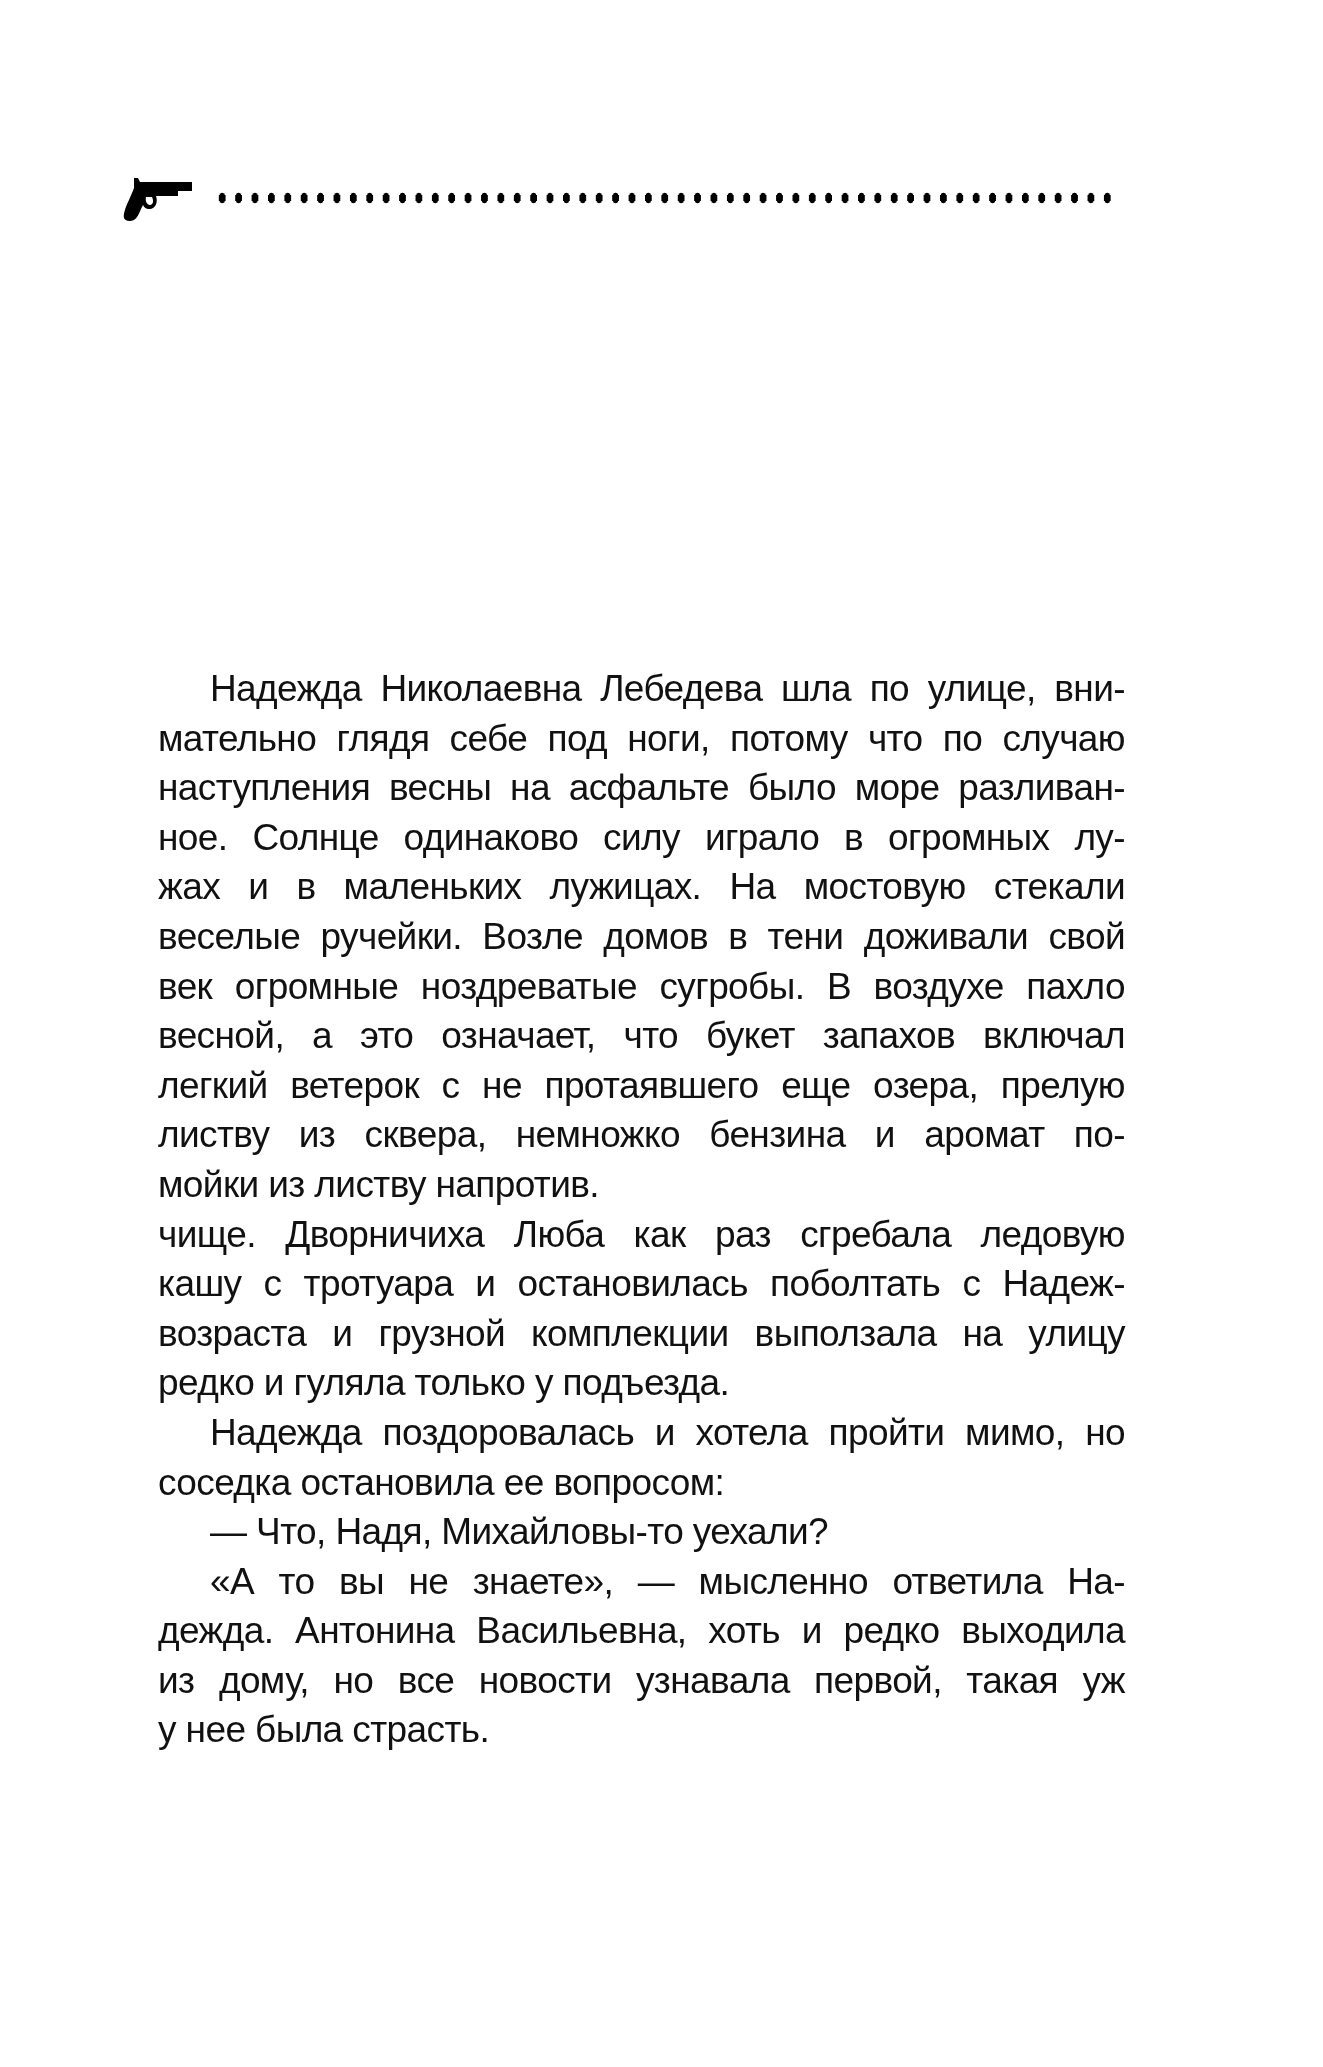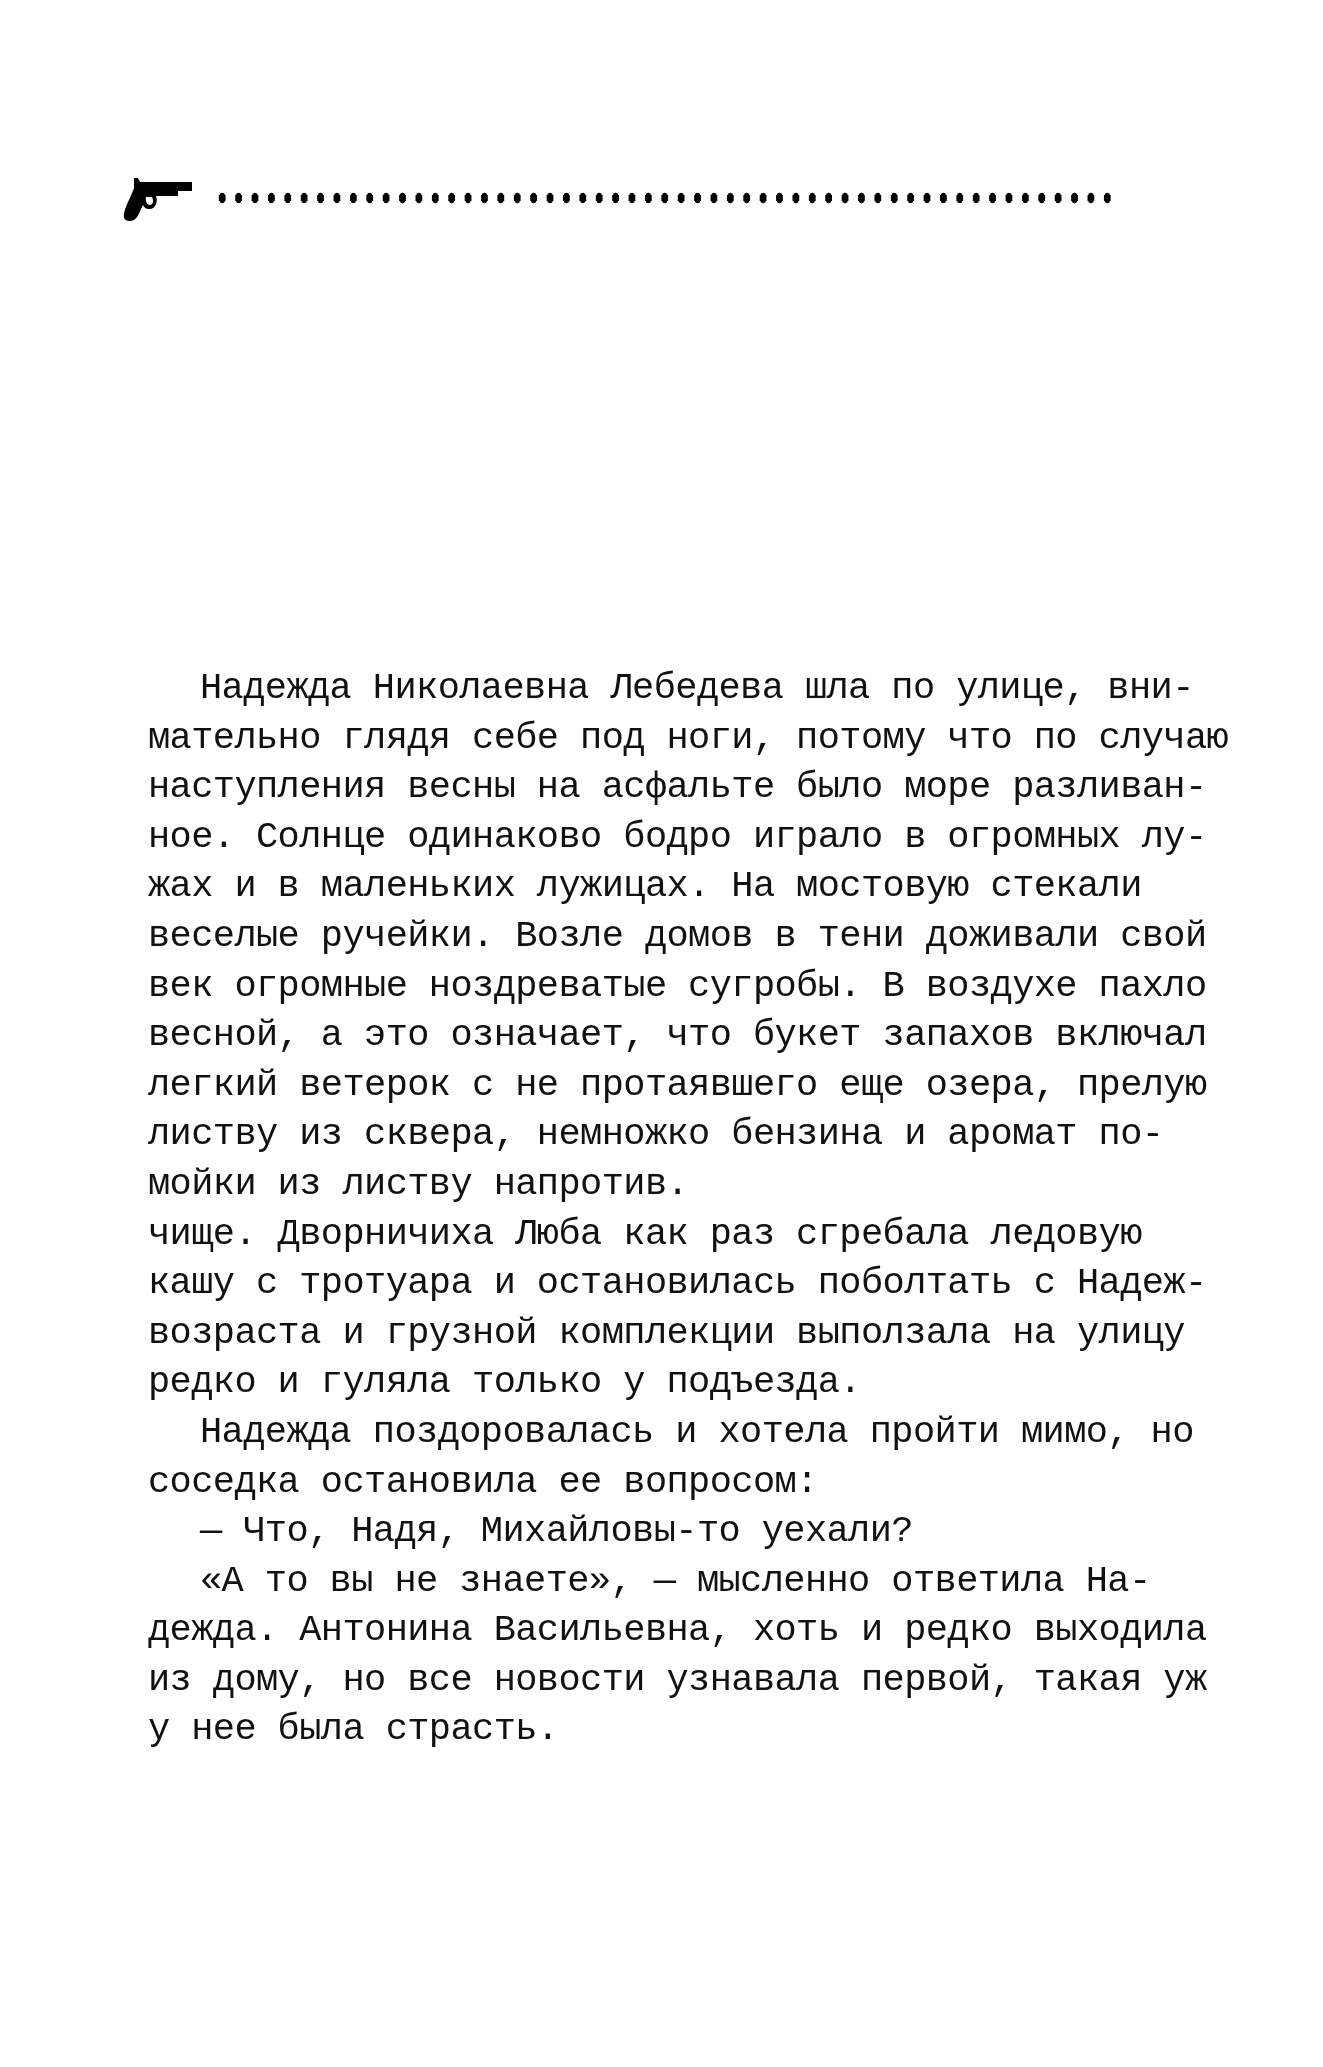--- a/index.html
+++ b/index.html
@@ -33,24 +33,24 @@
       left: 94px;
       top: 15px;
       width: 902px;
       height: 14px;
       background-image: radial-gradient(ellipse 3.6px 5.6px at center, #000 92%, transparent 100%);
       background-size: 16.4px 14px;
       background-repeat: repeat-x;
     }
     .text-block {
       position: absolute;
-      left: 148px;
+      left: 158px;
       top: 664px;
       width: 967px;
-      font-family: Liberation Mono, monospace;
+      font-family: Liberation Sans, sans-serif;
       font-size: 37px;
       line-height: 49.6px;
       text-align: justify;
       letter-spacing: -0.6px;
     }
     .text-block .para-line {
       display: block;
       white-space: nowrap;
       text-align: justify;
       text-align-last: justify;
@@ -71,21 +71,21 @@
     <path fill="#000" d="M14 2 L18 2 L20 6 L72 6 L72 15 L58 15 L58 20 L36 20 C38 26 36 32 30 33 C26 33.5 24 31 23 29 L21 33 C19 38 17 42 14 44 C10 46 5 45 4 42 C3 38 6 30 9 24 C11 19 13 15 14 12 Z M26 21 C25 25 27 29 30 29 C33 29 34 25 32 21 Z"></path>
     <path fill="#fff" d="M27.5 22 C27 25 28.5 27.5 30.5 27 C31 25 30.5 23 29.5 22 Z"></path>
   </svg>
   <div class="dotted-rule"></div>
 </div>
 
 <div class="text-block" id="text-block">
     <span class="para-line indent">Надежда Николаевна Лебедева шла по улице, вни-</span>
     <span class="para-line">мательно глядя себе под ноги, потому что по случаю</span>
     <span class="para-line">наступления весны на асфальте было море разливан-</span>
-    <span class="para-line">ное. Солнце одинаково бодро играло в огромных лу-</span>
+    <span class="para-line">ное. Солнце одинаково силу играло в огромных лу-</span>
     <span class="para-line">жах и в маленьких лужицах. На мостовую стекали</span>
     <span class="para-line">веселые ручейки. Возле домов в тени доживали свой</span>
     <span class="para-line">век огромные ноздреватые сугробы. В воздухе пахло</span>
     <span class="para-line">весной, а это означает, что букет запахов включал</span>
     <span class="para-line">легкий ветерок с не протаявшего еще озера, прелую</span>
     <span class="para-line">листву из сквера, немножко бензина и аромат по-</span>
     <span class="para-line last">мойки из листву напротив.</span>
     <span class="para-line">чище. Дворничиха Люба как раз сгребала ледовую</span>
     <span class="para-line">кашу с тротуара и остановилась поболтать с Надеж-</span>
     <span class="para-line">возраста и грузной комплекции выползала на улицу</span>

